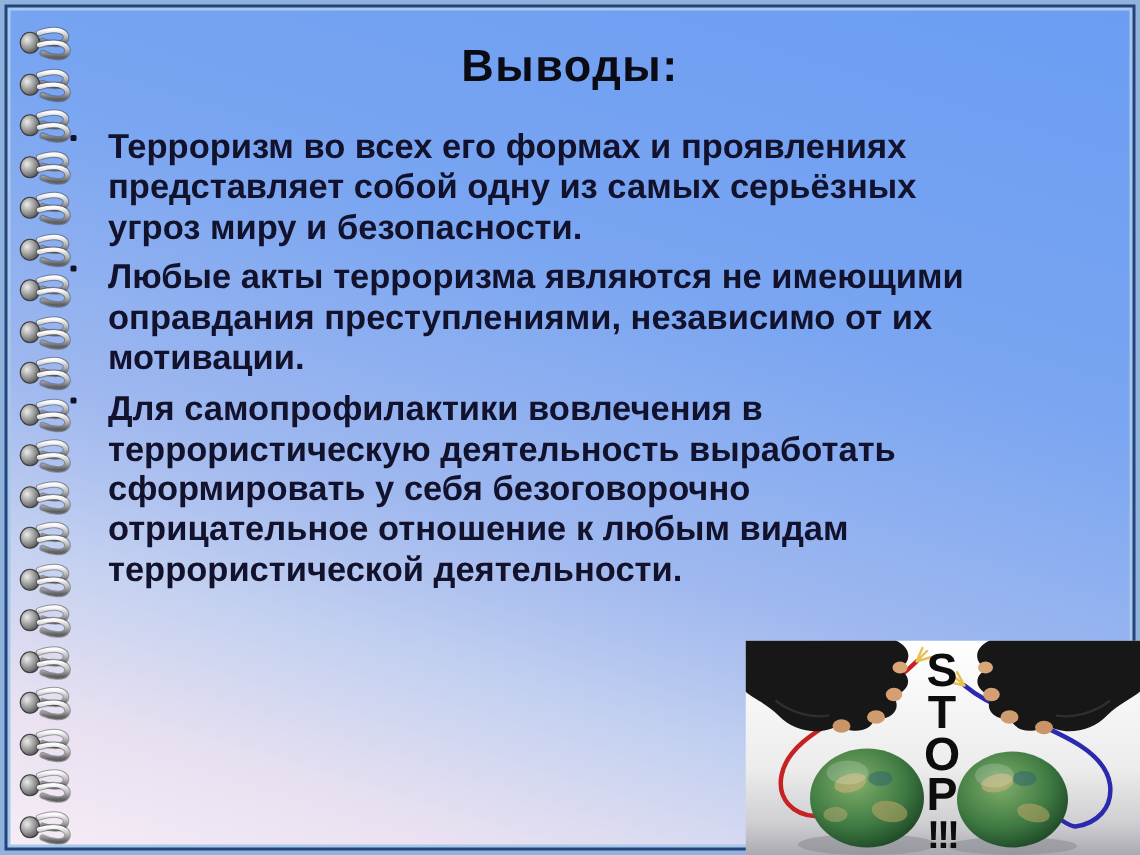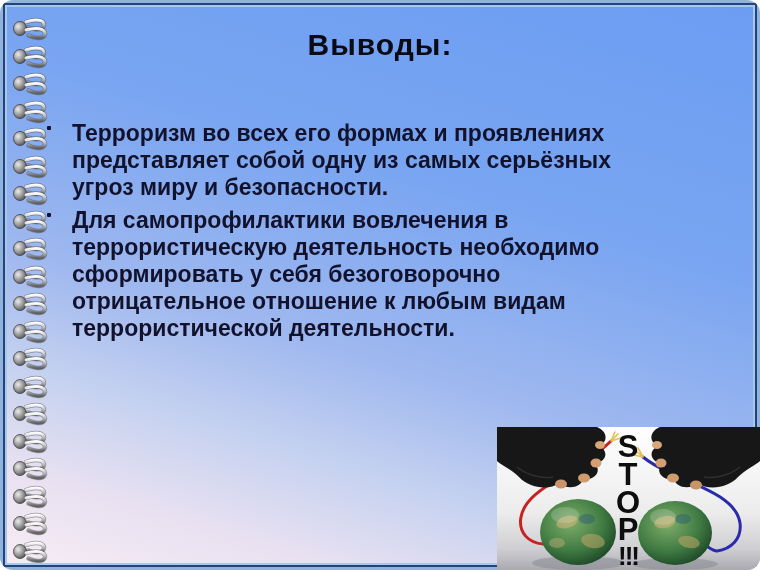--- a/index.html
+++ b/index.html
@@ -3,21 +3,20 @@
 <meta charset="utf-8">
 <style>
   html,body{margin:0;padding:0;background:#fff;}
   .slide{
     position:relative;
     width:760px;height:570px;
     overflow:hidden;
     font-family:"Liberation Sans",sans-serif;
     background:#8FB3DD; 
     box-sizing:border-box;
-    border-radius:13px;
   }
   .frame-dark{
     position:absolute; left:3px; top:3px; right:3px; bottom:3px;
     background:#24427C;
   }
   .frame-light{
     position:absolute; left:2px; top:2px; right:2px; bottom:2px;
     background:#A8C8EA;
   }
   .content{
@@ -34,21 +33,20 @@
   .title{
     position:absolute; left:0; right:0; top:20px;
     margin:0; text-align:center;
     font-size:30px; line-height:36px; font-weight:bold;
     color:#0B0B16; letter-spacing:1px;
     z-index:2;
   }
   .bullets{
     position:absolute; left:65px; top:77px; right:10px;
     z-index:2;
-    margin-top:36px;
   }
   .bullet{
     position:relative;
     margin:0 0 7px 0;
   }
   .btext{
     display:block;
     white-space:pre-line;
     font-size:23px; line-height:26.8px; font-weight:bold;
     color:#12122C;
@@ -246,22 +244,28 @@
 
         <div class="bullets">
             <div class="bullet">
               <span class="dot"></span>
               <span class="btext">Терроризм во всех его формах и проявлениях
 представляет собой одну из самых серьёзных
 угроз миру и безопасности.</span>
             </div>
             <div class="bullet">
               <span class="dot"></span>
+              <span class="btext">Любые акты терроризма являются не имеющими
+оправдания преступлениями, независимо от их
+мотивации.</span>
+            </div>
+            <div class="bullet">
+              <span class="dot"></span>
               <span class="btext">Для самопрофилактики вовлечения в
-террористическую деятельность необходимо
+террористическую деятельность выработать
 сформировать у себя безоговорочно
 отрицательное отношение к любым видам
 террористической деятельности.</span>
             </div>
           </div>
 
       </div>
     </div>
   </div>
 

